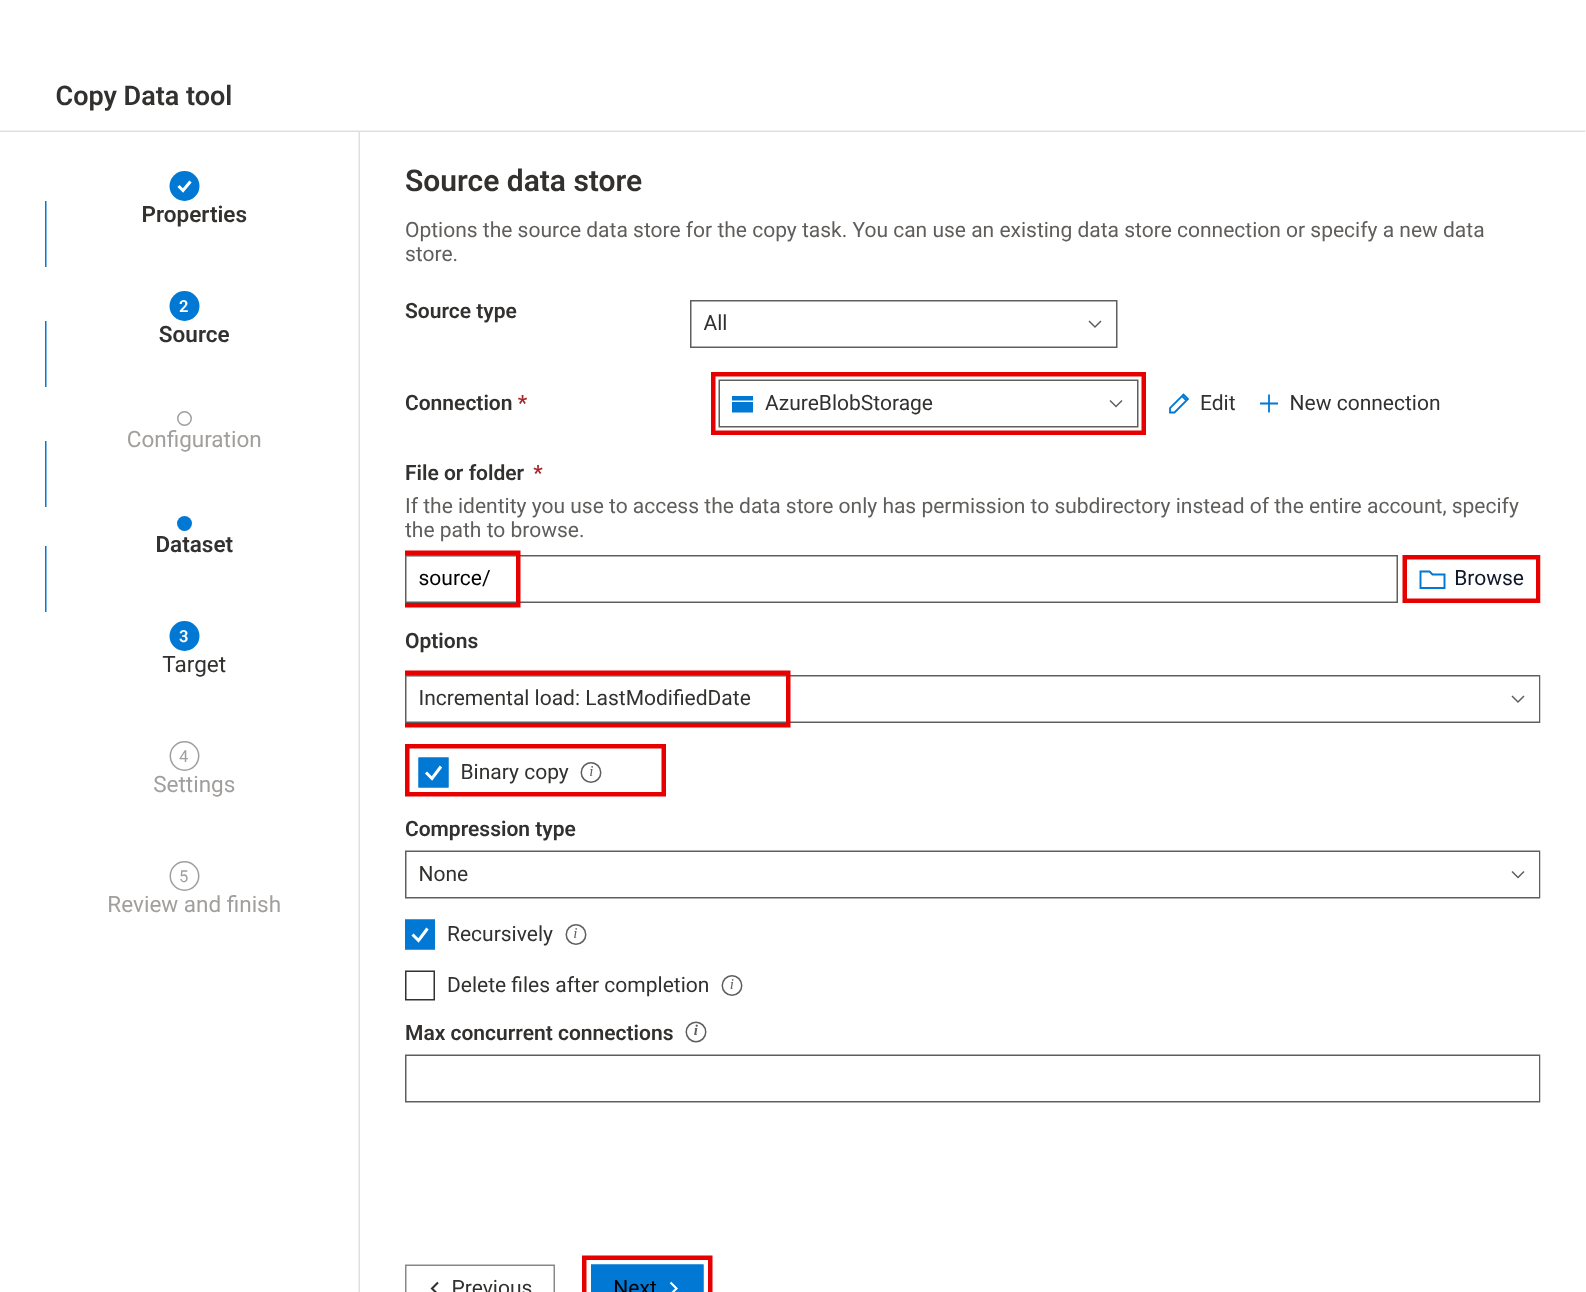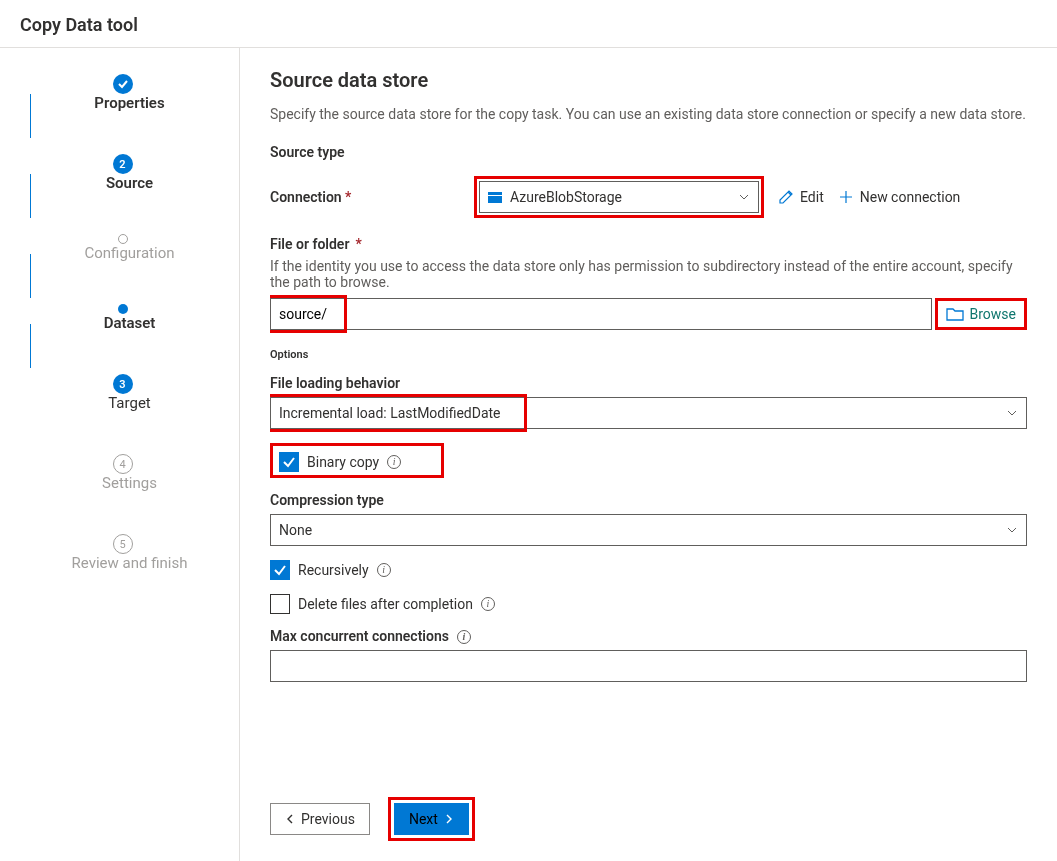--- a/index.html
+++ b/index.html
@@ -4,25 +4,26 @@
 <style>
   * { box-sizing: border-box; }
   body {
     margin: 0;
     font-family: "Segoe UI", -apple-system, BlinkMacSystemFont, Roboto, sans-serif;
     font-size: 14px;
     color: #323130;
     background: #ffffff;
   }
   .header {
-    padding: 14px 20px 12px;
+    padding: 14px 37px 12px;
     font-size: 18px;
     font-weight: 600;
     border-bottom: 1px solid #e1dfdd;
     color: #323130;
+    margin-top: 40px;
   }
   .body {
     display: flex;
     height: calc(861px - 48px);
   }
   .sidebar {
     width: 240px;
     padding: 20px 0 20px 20px;
     border-right: 1px solid #e1dfdd;
   }
@@ -119,23 +120,23 @@
   }
   .plus-icon svg, .pencil-icon svg, .folder-icon svg, .info-icon svg { display:block; }
 
   .section-label { font-weight:600; margin-bottom:6px; display:flex; align-items:center; gap:6px; }
   .helper-text { color:#605e5c; margin-bottom:8px; }
   .path-row { display:flex; align-items:center; gap:3px; margin-bottom:18px; }
   .text-input {
     border:1px solid #605e5c; height:32px; padding:0 8px; flex:1; font-family:inherit;
     font-size:14px;
   }
-  .browse-wrap { display:flex; align-items:center; gap:6px; color:#0f766e; cursor:pointer; padding:3px 6px; }
-
-  .options-title { font-weight:600; margin: 6px 0 14px; font-size:11px; }
+  .browse-wrap { display:flex; align-items:center; gap:6px; color:#0f172a; cursor:pointer; padding:3px 6px; }
+
+  .options-title { font-weight:600; margin: 6px 0 14px; font-size:14px; }
   .sub-label { font-weight:600; margin-bottom:6px; }
   .select-row { margin-bottom:14px; }
 
   .check-row { display:flex; align-items:center; gap:8px; margin-bottom:14px; }
   .checkbox {
     width:20px; height:20px; border:1px solid #323130; display:flex;
     align-items:center; justify-content:center; cursor:pointer; background:#fff;
   }
   .checkbox.checked { background:#0078d4; border-color:#0078d4; }
   .checkbox.checked svg { display:block; }
@@ -222,25 +223,31 @@
           </div>
         <span class="step-label muted">Review and finish</span>
       </div>
 
     </div>
   </div>
 
   <div class="main">
     <div class="main-content">
     <div class="page-title">Source data store</div>
-    <div class="page-desc">Specify the source data store for the copy task. You can use an existing data store connection or specify a new data store.</div>
+    <div class="page-desc">Options the source data store for the copy task. You can use an existing data store connection or specify a new data store.</div>
 
     
     <div class="form-row">
       <div class="form-label">Source type</div>
+      <div class="select" style="width:285px">
+        <span>All</span>
+        <svg class="chev" viewBox="0 0 12 12">
+              <path d="M2 4 L6 8 L10 4" stroke="#605e5c" stroke-width="1" fill="none"></path>
+            </svg>
+      </div>
     </div>
 
     
     <div class="conn-row">
       <div class="form-label required" style="width:190px">Connection</div>
       <div class="red-box" style="padding:2px;">
         <div class="select" style="width:275px">
           <span class="sel-left">
             <span class="storage-icon"></span>
             <span>AzureBlobStorage</span>
@@ -284,21 +291,20 @@
                 </svg>
           </span>
           <span>Browse</span>
         </div>
       </div>
     </div>
 
     
     <div class="options-title">Options</div>
 
-    <div class="sub-label">File loading behavior</div>
     <div class="select-row" style="display:flex;">
       <div style="position:relative; flex:1;">
         <div class="select wide">
           <span>Incremental load: LastModifiedDate</span>
           <svg class="chev" viewBox="0 0 12 12">
                 <path d="M2 4 L6 8 L10 4" stroke="#605e5c" stroke-width="1" fill="none"></path>
               </svg>
         </div>
         <div class="red-box" style="position:absolute; left:-3px; top:-3px; height:38px; width:260px; pointer-events:none;"></div>
       </div>
@@ -342,21 +348,21 @@
     
     <div class="check-row">
       <div class="checkbox">
         
       </div>
       <span>Delete files after completion</span>
       <span class="info-circle">i</span>
     </div>
 
     
-    <div class="sub-label" style="display:flex;align-items:flex-end;gap:8px;">
+    <div class="sub-label" style="display:flex;align-items:flex-start;gap:8px;">
       <span>Max concurrent connections</span>
       <span class="info-circle">i</span>
     </div>
     <input class="text-input fullwidth-input" value="" style="">
 
     </div>
 
     <div class="footer">
       <button class="btn btn-secondary">
         <svg width="10" height="10" viewBox="0 0 10 10">

